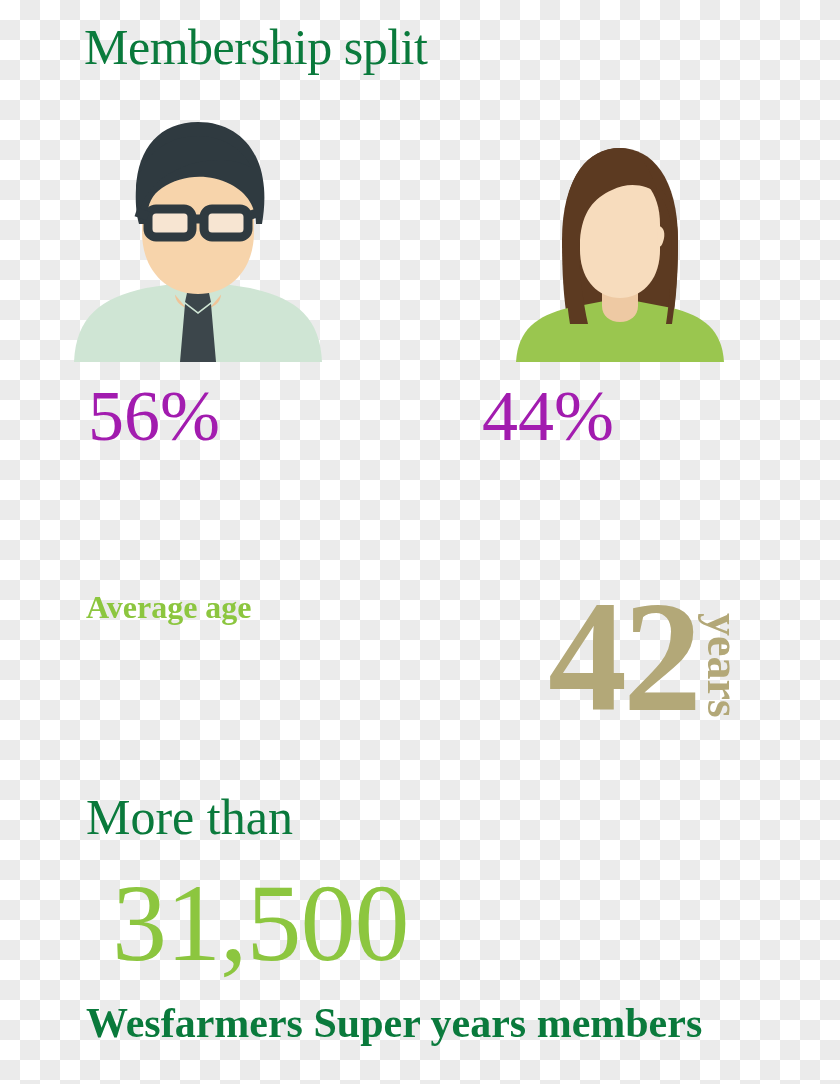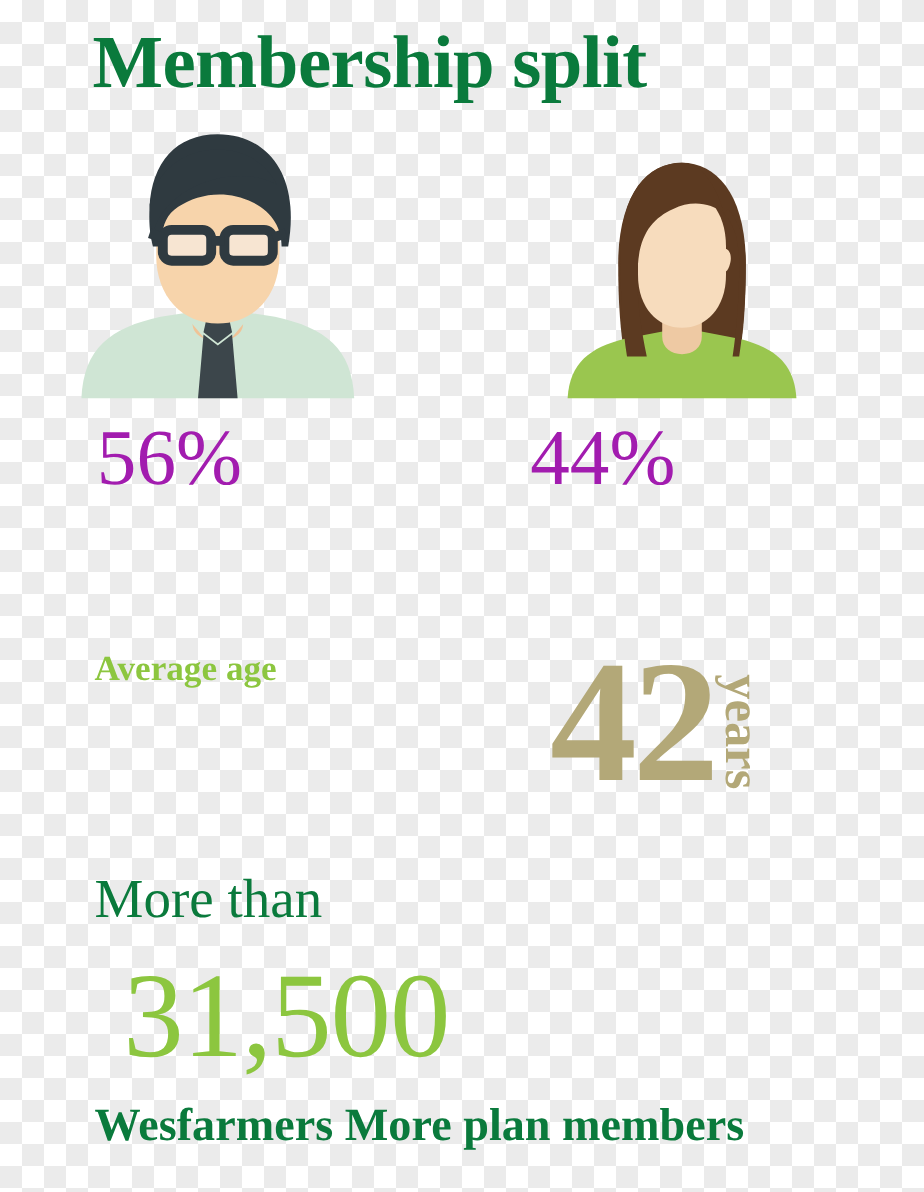--- a/index.html
+++ b/index.html
@@ -24,22 +24,22 @@
     position: relative;
     width: 840px;
     height: 1084px;
   }
 
   
   .title {
     position: absolute;
     left: 84px;
     top: 22px;
-    font-size: 68px;
-    font-weight: bold;
+    font-size: 50px;
+    font-weight: normal;
     letter-spacing: -0.5px;
     line-height: 1;
     color: #0a7a3c;
     white-space: nowrap;
   }
 
   
   .avatar {
     position: absolute;
     overflow: hidden;
@@ -74,20 +74,21 @@
   }
   #avg-age-label .line { display: block; white-space: nowrap; }
 
   #avg-age-value-wrap {
     position: absolute;
     left: 500px;
     top: 566px;
     height: 160px;
     display: flex;
     align-items: flex-end;
+    padding-left: 48px;
   }
   #avg-age-number {
     font-size: 158px;
     font-weight: bold;
     line-height: 0.88;
     color: #b3a878;
     letter-spacing: -4px;
   }
   #avg-age-unit {
     font-size: 46px;
@@ -205,15 +206,15 @@
     <span class="line">Average age</span>
   </div>
 
   <div id="avg-age-value-wrap">
     <span id="avg-age-number">42</span>
     <span id="avg-age-unit">years</span>
   </div>
 
   <div id="more-than">More than</div>
   <div id="member-count">31,500</div>
-  <div id="member-caption">Wesfarmers More plan members</div>
+  <div id="member-caption">Wesfarmers Super years members</div>
 
 </div>
 
 </body></html>

